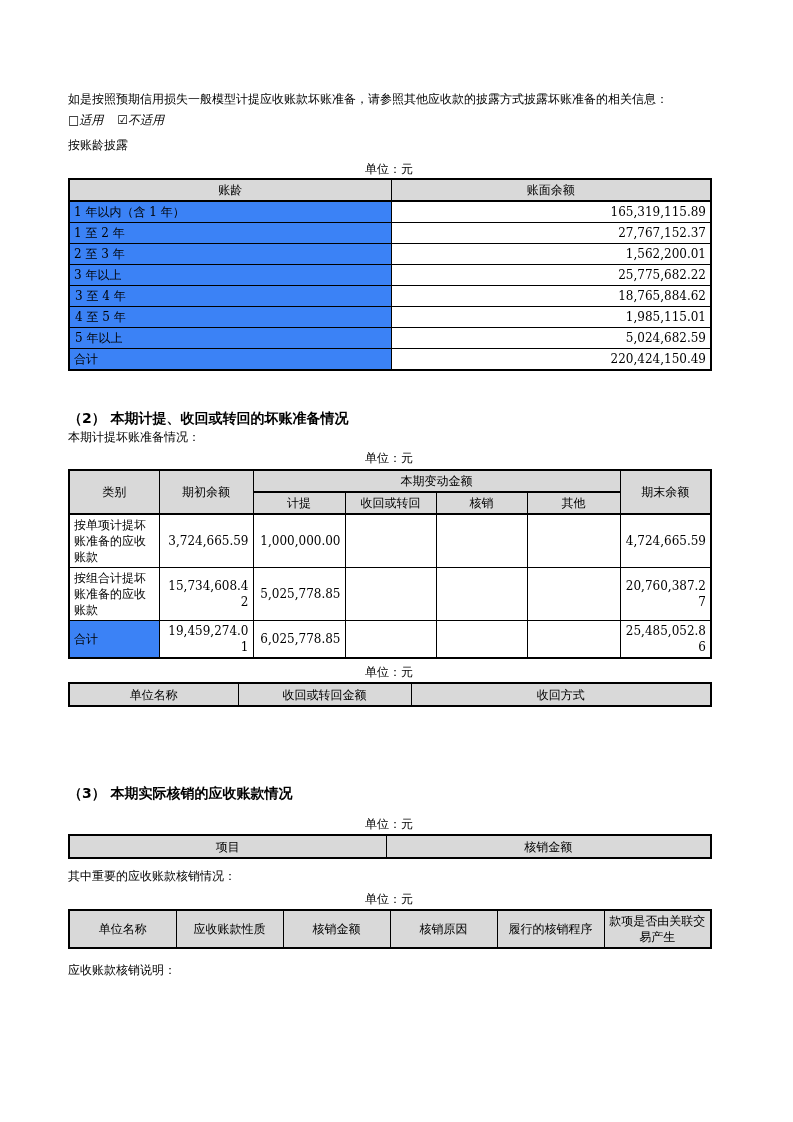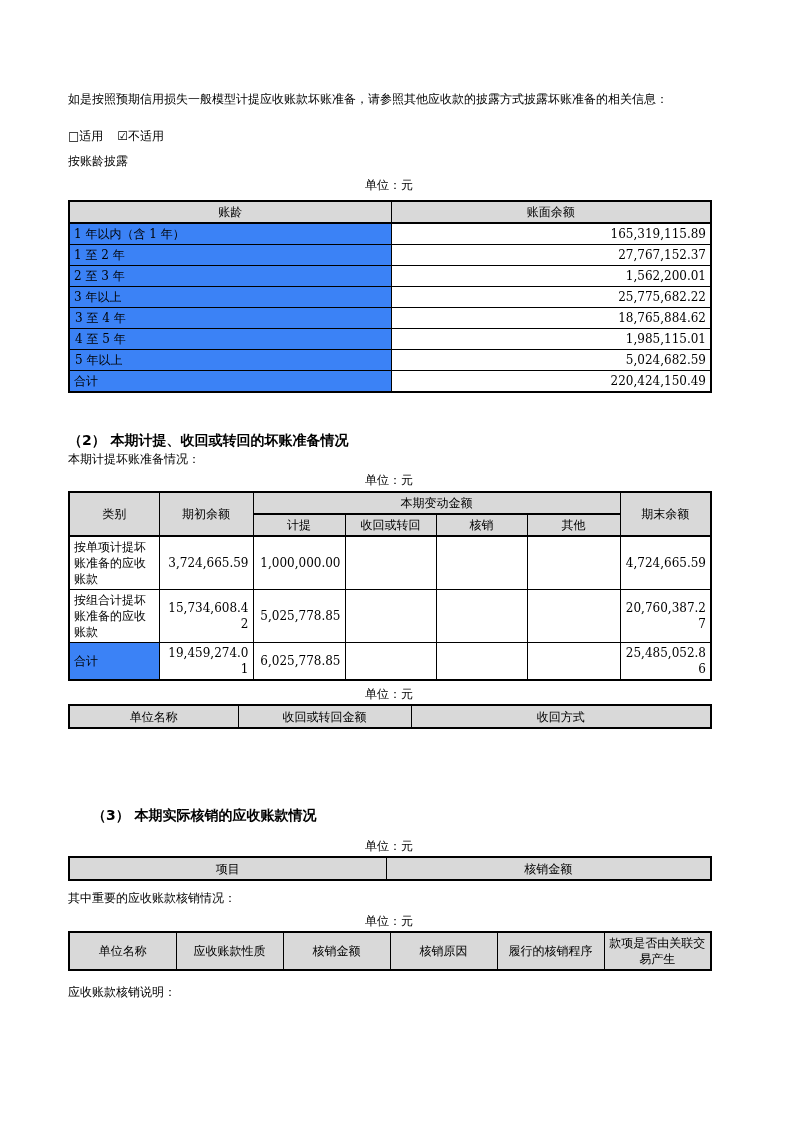--- a/index.html
+++ b/index.html
@@ -10,49 +10,49 @@
     font-family: "DejaVu Serif", "Liberation Serif", serif;
     color: #000;
     overflow: hidden;
   }
   .content {
     position: absolute;
     left: 68px; top: 90px;
     width: 642px;
   }
   .body-text { font-size: 12px; line-height: 18px; }
-  .checkbox-line { margin-top: 19px; }
+  .checkbox-line { margin-top: 3px; font-style: italic; }
   .checkbox-item { margin-right: 10px; }
   .checkbox-glyph { font-family: "DejaVu Sans", "Liberation Sans", sans-serif; font-size: 12px; }
   .aging-note { margin-top: 7px; }
   .unit-line { font-size: 12px; line-height: 18px; text-align: center; }
   .u1 { margin-top: 6px; }
   .u2 { margin-top: 3px; }
   .u3 { margin-top: 4px; }
   .u4 { margin-top: 12px; }
   .u5 { margin-top: 5px; }
   .section-heading {
     font-family: "DejaVu Sans", "Liberation Sans", sans-serif;
     font-weight: bold;
     font-size: 14px; line-height: 20px;
   }
   .h2 { margin-top: 37px; }
-  .h3 { margin-top: 76px; margin-left: 24px; }
+  .h3 { margin-top: 76px; }
   .note2 { }
   .note3 { margin-top: 12px; }
   .note4 { margin-top: 8px; }
   .note5 { margin-top: 12px; }
 
   table {
     width: 642px;
     border-collapse: collapse;
     table-layout: fixed;
     font-size: 12px;
   }
-  .t1 { margin-top: 6px; border-radius: 27px; }
+  .t1 { margin-top: 0; border-radius: 27px; }
   .t2 { margin-top: 2px; }
   .t3 { margin-top: 1px; }
   .t4 { margin-top: 1px; }
   .t5 { margin-top: 1px; }
   table { border: 2px solid #000; }
   th, td {
     border: 1px solid #000;
     padding: 2px 4px;
     line-height: 16px;
     vertical-align: middle;

